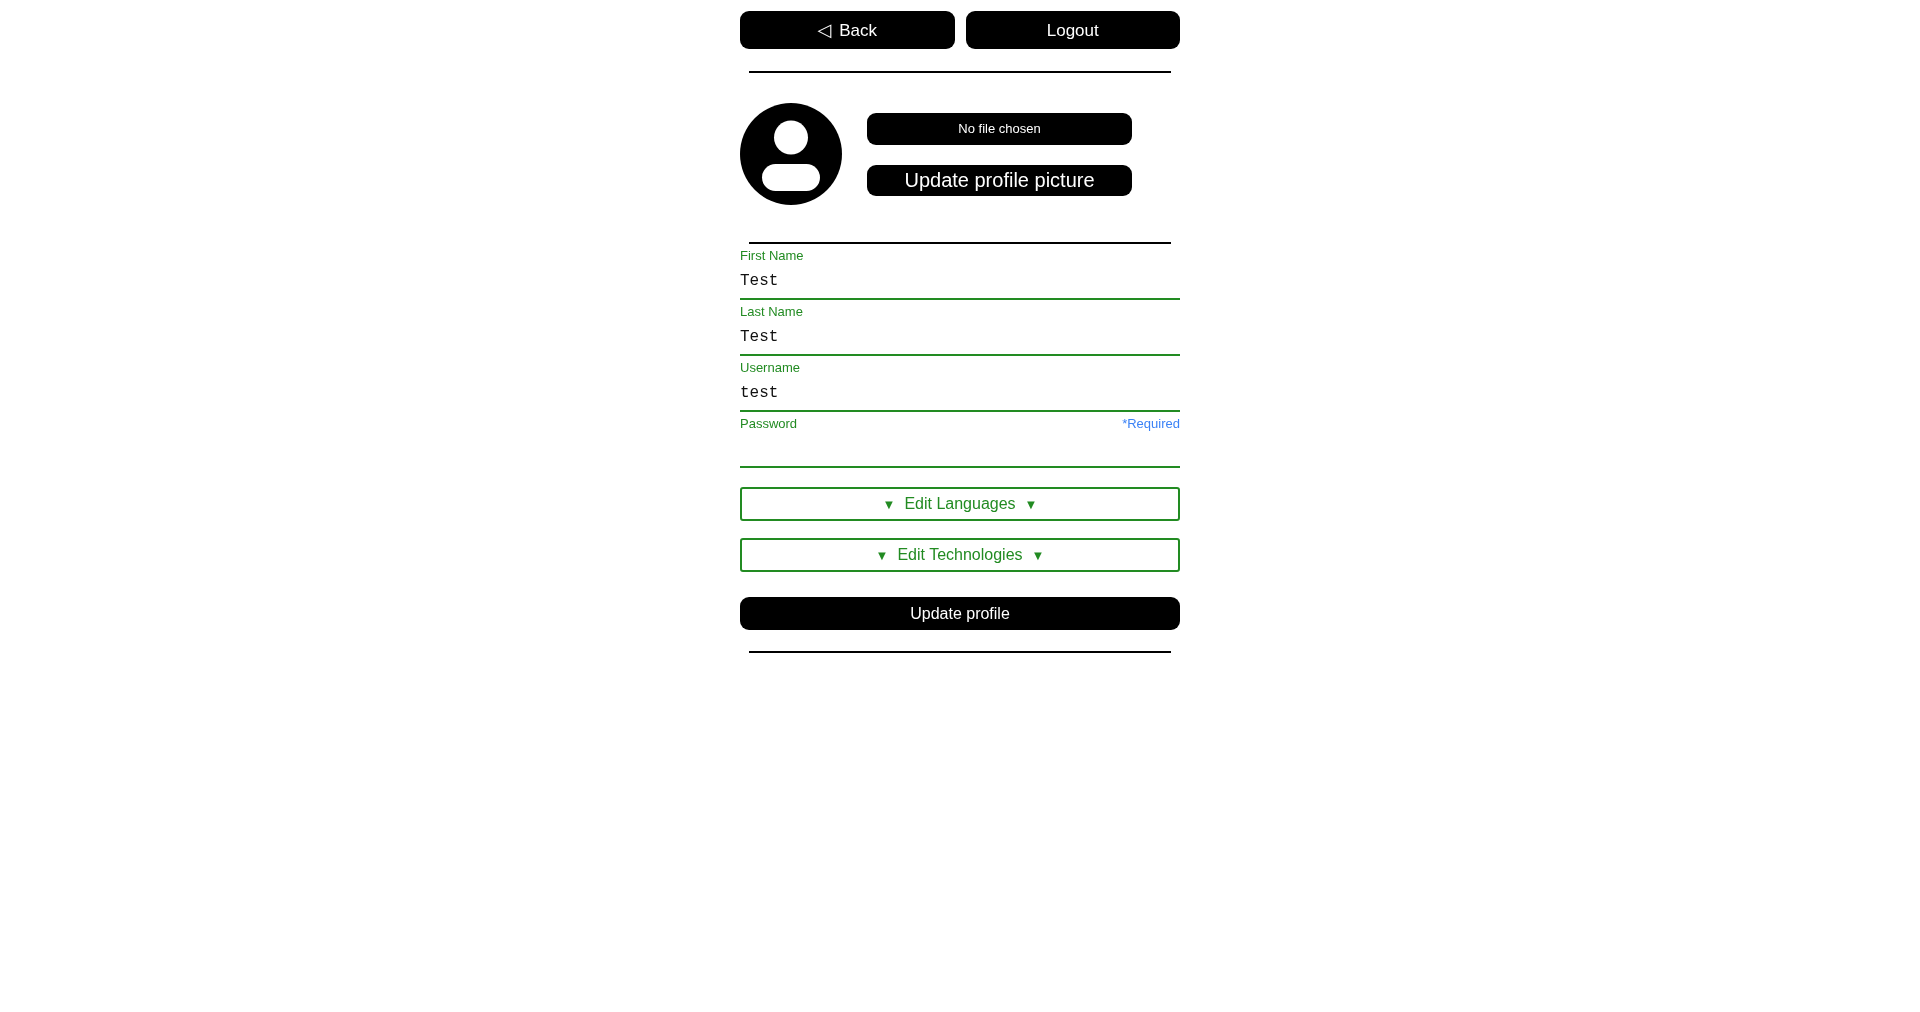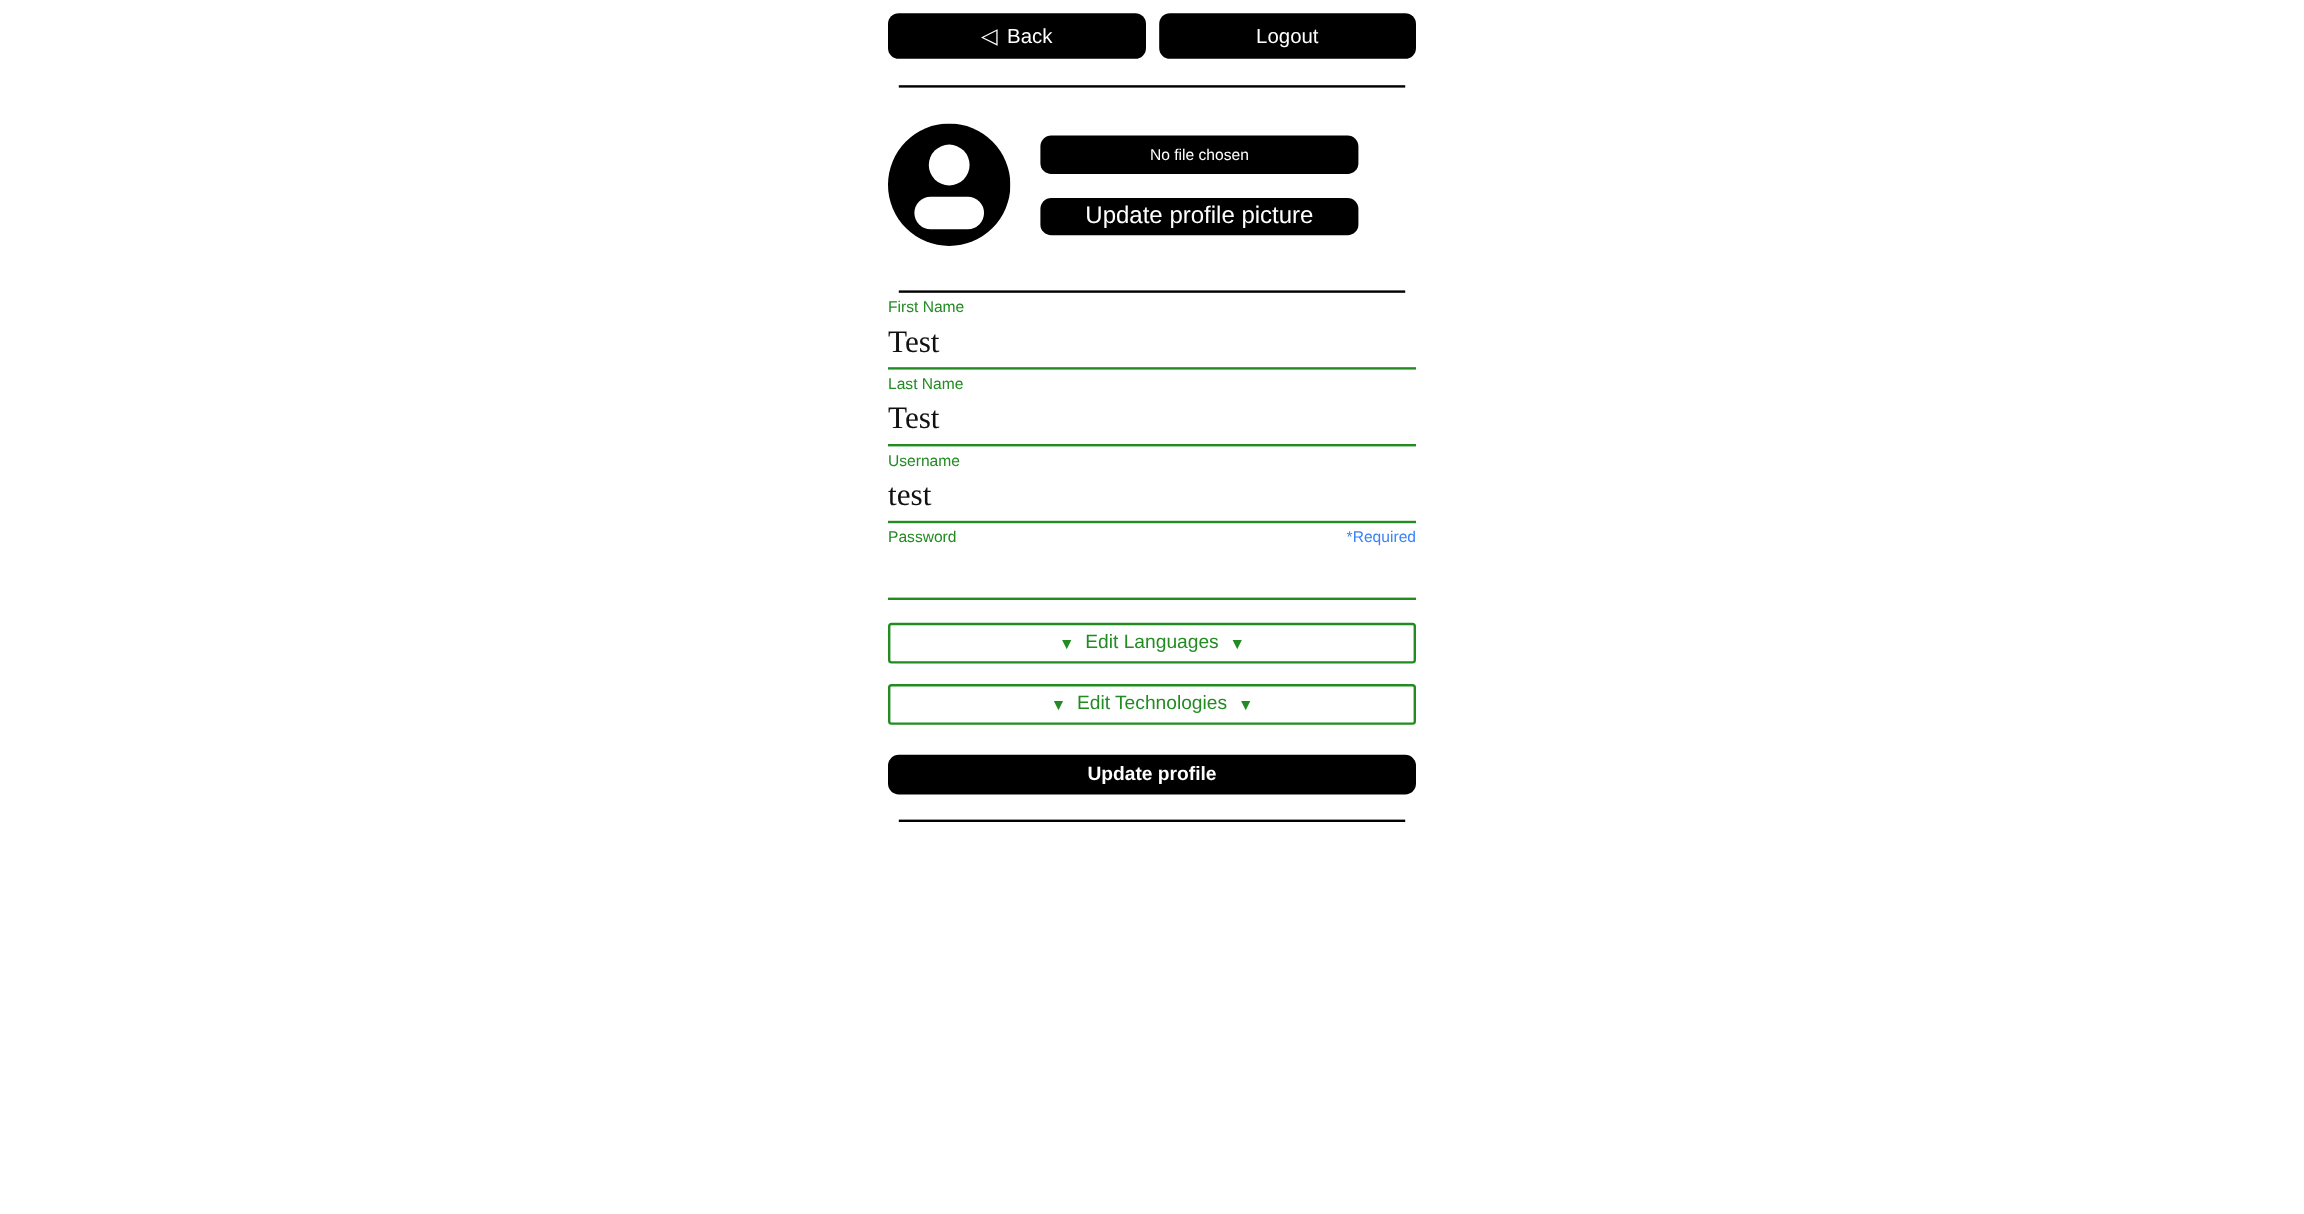--- a/index.html
+++ b/index.html
@@ -62,22 +62,22 @@
   .field { padding-top: 4px; }
   .label-row { display: flex; justify-content: space-between; align-items: baseline; }
   .field-label { font-size: 13px; line-height: 16px; color: #228B22; }
   .required-note { font-size: 13px; line-height: 16px; color: #3b82f6; }
   .field input {
     display: block;
     width: 100%;
     border: 0;
     border-bottom: 2px solid #228B22;
     background: transparent;
-    font-family: Liberation Serif, serif;
-    font-size: 26px;
+    font-family: Liberation Mono, monospace;
+    font-size: 16px;
     line-height: 22px;
     color: #111111;
     padding: 6px 0 6px 0;
     outline: none;
     border-radius: 0;
   }
 
   
   .btn-outline {
     width: 100%;
@@ -92,21 +92,21 @@
     align-items: center;
     justify-content: center;
     gap: 9px;
     cursor: pointer;
   }
   .btn-langs { margin-top: 19px; }
   .btn-techs { margin-top: 17px; }
   .chev { font-size: 13px; line-height: 1; }
 
   
-  .btn-update { margin-top: 25px; width: 100%; height: 33px; font-size: 16px; font-weight: bold; }
+  .btn-update { margin-top: 25px; width: 100%; height: 33px; font-size: 16px; }
   .btn-delete { margin-top: 19px; width: 100%; height: 33px; font-size: 16px; }
 </style>
 </head>
 <body>
 
 <div class="page">
 
   <div class="top-row">
     <button class="btn-black">
       <span class="back-icon">◁</span>

